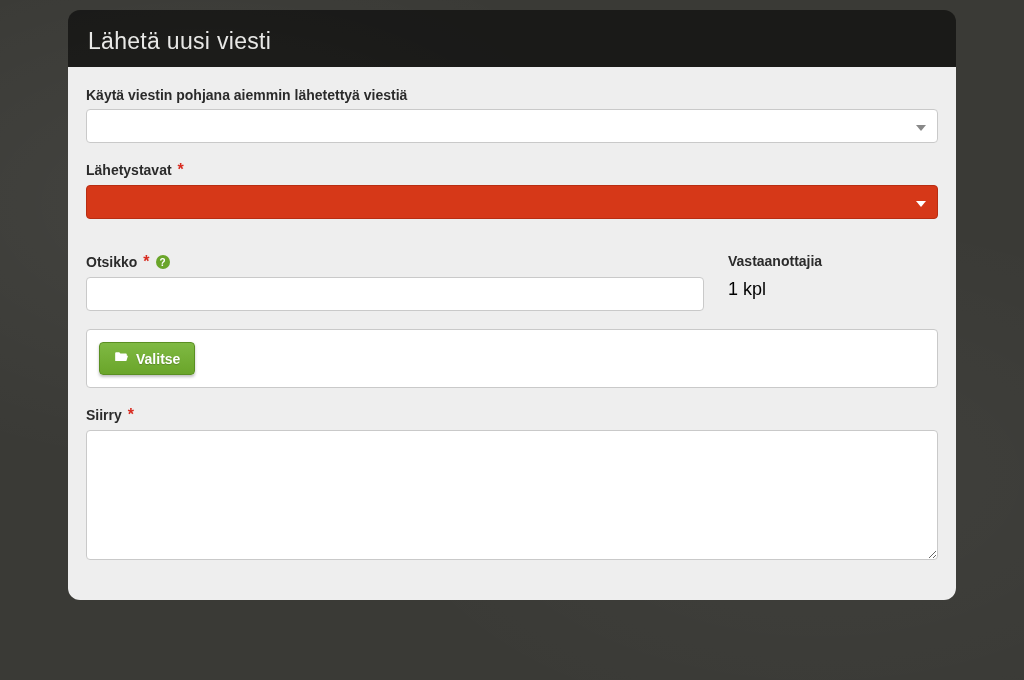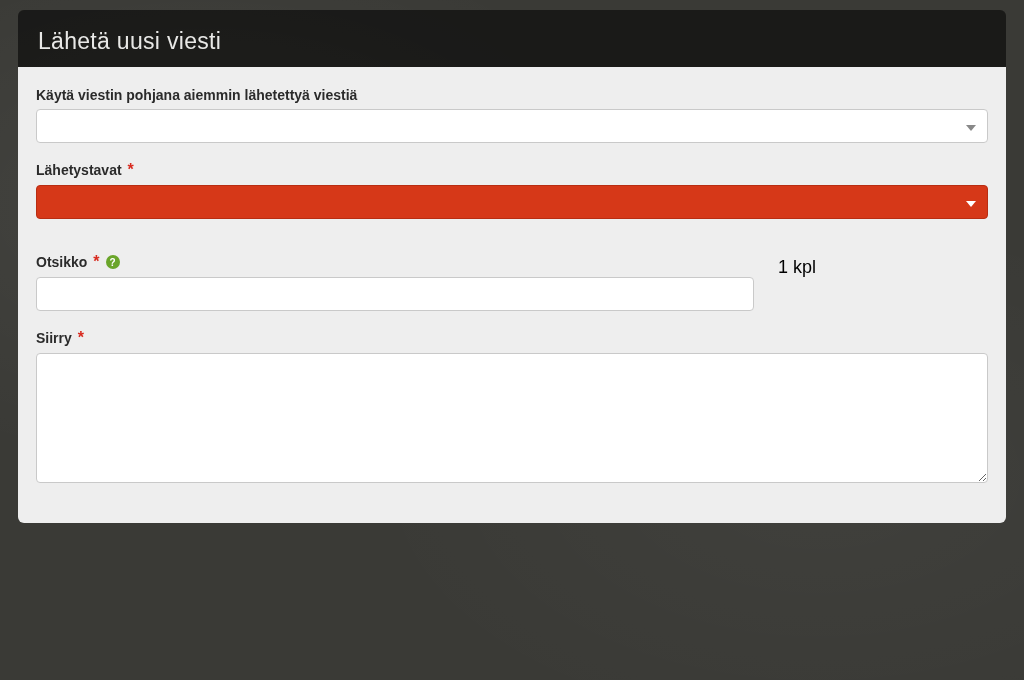--- a/index.html
+++ b/index.html
@@ -13,23 +13,23 @@
       background-image: 
         radial-gradient(ellipse at 20% 30%, rgba(255,255,255,0.05) 0%, transparent 40%),
         radial-gradient(ellipse at 80% 70%, rgba(255,255,255,0.03) 0%, transparent 40%);
       display: flex;
       justify-content: center;
       align-items: flex-start;
       min-height: 680px;
       padding: 10px;
     }
     .panel {
-      width: 988px;
+      width: 888px;
       background: rgba(0,0,0,0.3);
-      border-radius: 6px;
+      border-radius: 12px;
       overflow: hidden;
     }
     .panel-header {
       background: rgba(0,0,0,0.35);
       padding: 18px 20px 12px;
     }
     .panel-title {
       color: #e8e8e6;
       font-size: 23px;
       font-weight: 300;
@@ -203,26 +203,39 @@
     <div class="form-group two-col">
       <div class="col-main">
         <div class="label-row">
           <label>Otsikko</label>
           <span class="required">*</span>
           <span class="help-icon">?</span>
         </div>
         <input type="text" class="text-input" value="" style="">
       </div>
       <div class="col-side">
+        <div class="label-row">
+          <label>Vastaanottajia</label>
+        </div>
         <div class="recipient-count">1 kpl</div>
       </div>
     </div>
 
     
     <div class="form-group">
+      <div class="attach-box">
+        <button class="btn-green">
+          <span>
+            <svg class="icon-svg" viewBox="0 0 24 24">
+                <path d="M2 6c0-1.1.9-2 2-2h5l2 2h9c1.1 0 2 .9 2 2v2H4l-2 8V6zm0 12l2-8h20l-2.5 8c-.2.6-.8 1-1.4 1H3c-.6 0-1-.4-1-1z"></path>
+              </svg>
+          </span>
+          <span>Valitse</span>
+        </button>
+      </div>
     </div>
 
     
     <div class="form-group">
       <div class="label-row">
         <label>Siirry</label>
         <span class="required">*</span>
       </div>
       <textarea class="textarea-field" style=""></textarea>
     </div>

